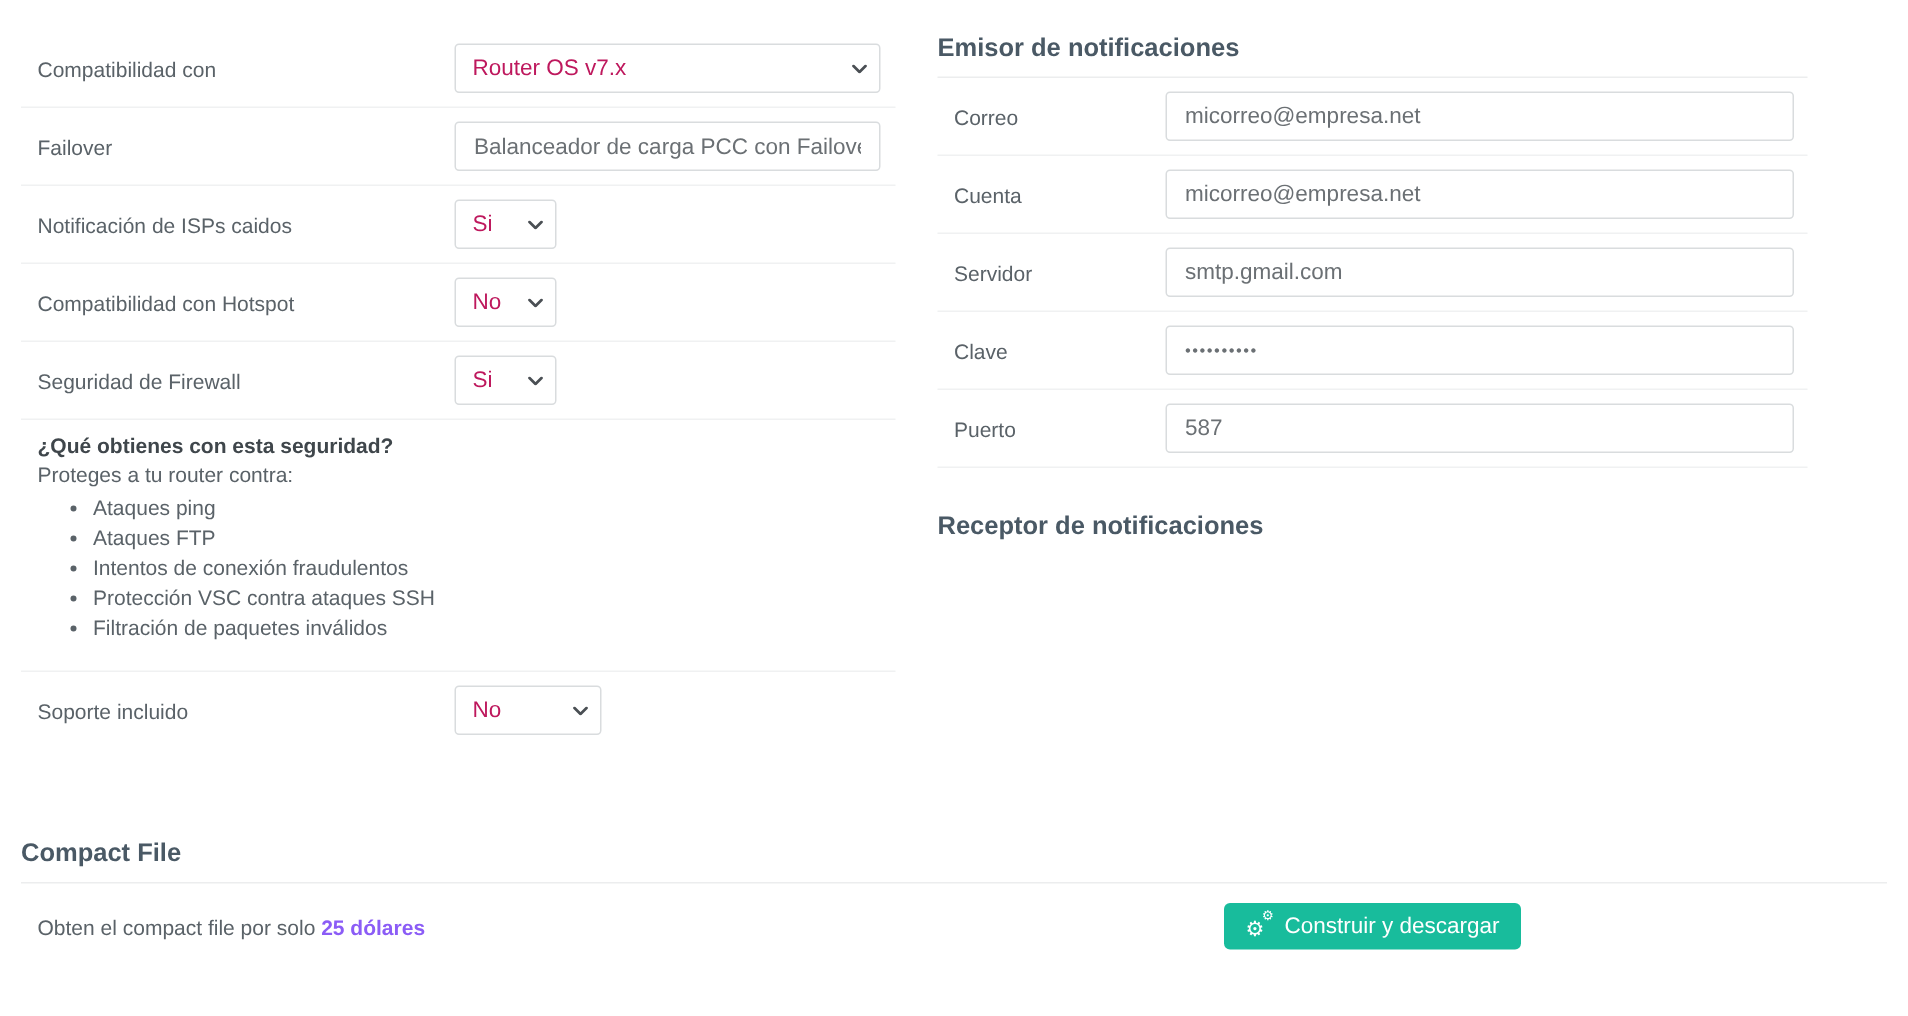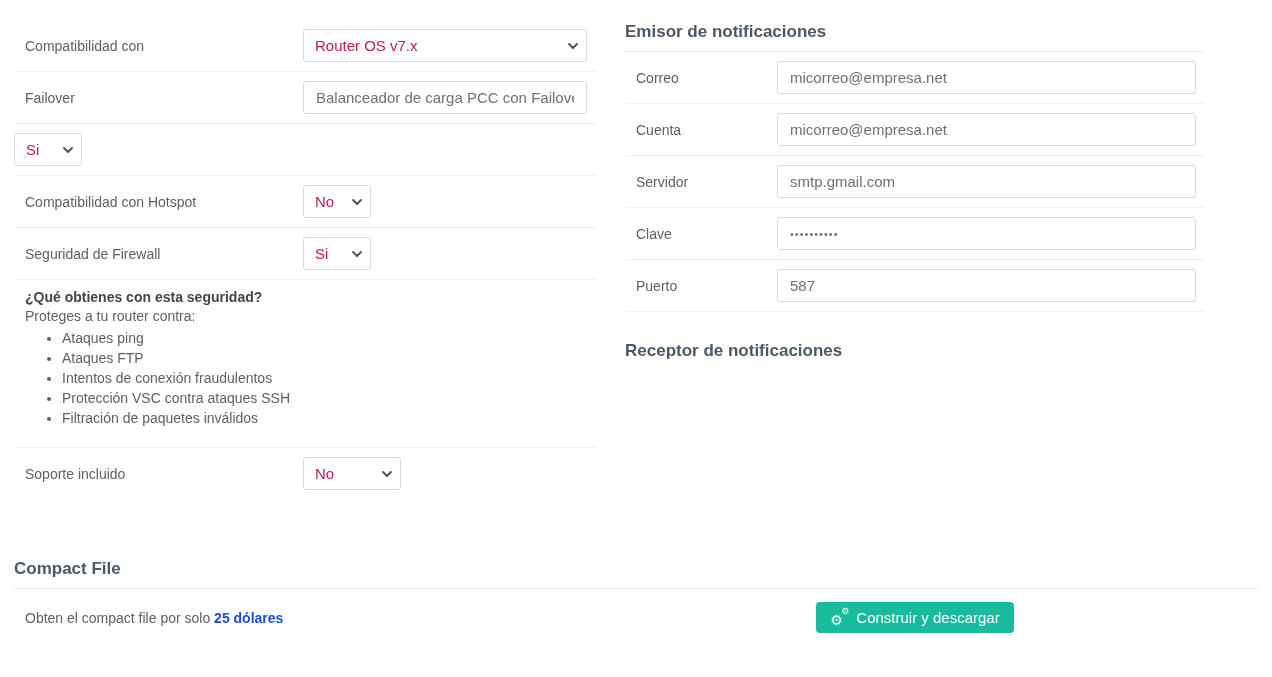--- a/index.html
+++ b/index.html
@@ -115,21 +115,21 @@
 
   .compact-section { margin-top: 58px; }
   .compact-row { display: flex; align-items: center; padding: 13px 0 0 0; }
   .compact-text {
     width: 583px;
     flex: none;
     font-size: 14px;
     color: #5a6268;
     padding-left: 11px;
   }
-  .compact-text b { color: #1d4ed8; }
+  .compact-text b { color: #8b5cf6; }
   .compact-btn-zone {
     width: 580px;
     flex: none;
     margin-left: 28px;
     display: flex;
     justify-content: center;
   }
   .build-button {
     display: inline-flex;
     align-items: center;
@@ -177,20 +177,21 @@
           </span>
         </span>
       </div>
 
       <div class="form-row">
         <span class="flabel">Failover</span>
         <input type="text" class="text-input ctl-lg" value="Balanceador de carga PCC con Failover v" style="">
       </div>
 
       <div class="form-row">
+        <span class="flabel">Notificación de ISPs caidos</span>
         <span class="select-wrap ctl-sm">
           <select>
             <option>Si</option>
           </select>
           <span class="chev">
             <svg width="10" height="6" viewBox="0 0 10 6">
                 <polyline points="1,1 5,5 9,1" fill="none" stroke="#4a4f54" stroke-width="1.8" stroke-linecap="round" stroke-linejoin="round"></polyline>
               </svg>
           </span>
         </span>

